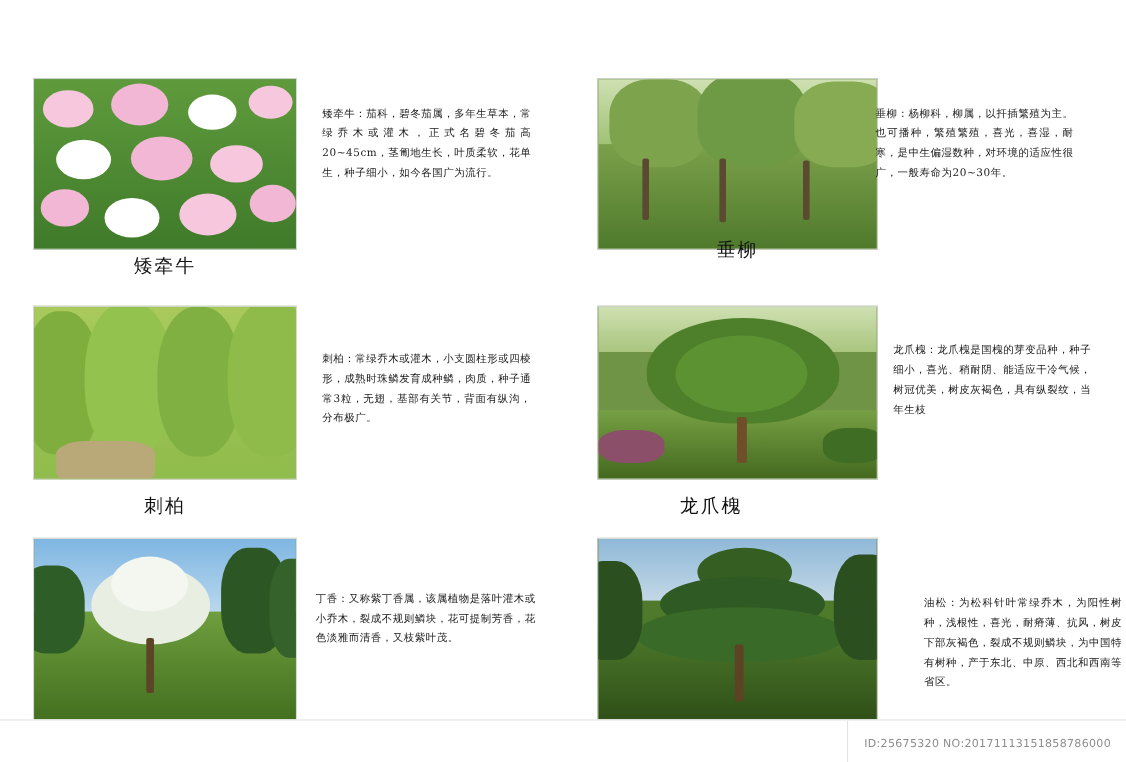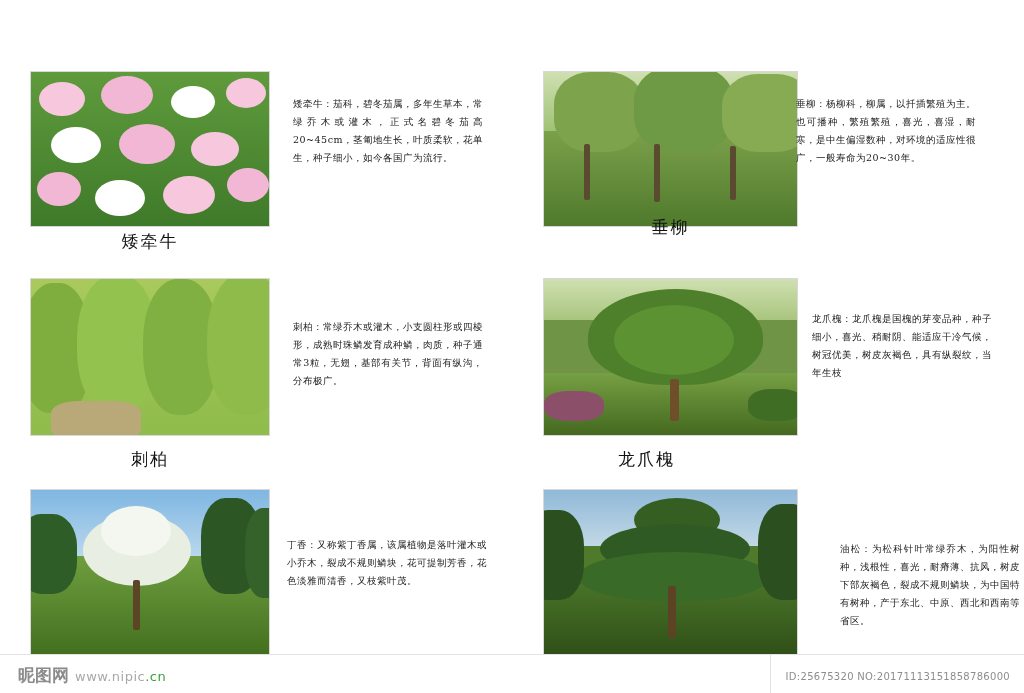--- a/index.html
+++ b/index.html
@@ -214,20 +214,16 @@
       <div class="blob" style="left:124px; top:96px; width:8px; height:52px; background:#5c4324; border-radius:2px;"></div>
       <div class="blob" style="left:-20px; top:20px; width:60px; height:90px; background:#2b4f1e; border-radius:40%;"></div>
       <div class="blob" style="left:214px; top:14px; width:58px; height:96px; background:#2b4f1e; border-radius:40%;"></div>
     </div>
     <div class="caption" style="left:543px; top:660px; width:255px;">油松</div>
     <div class="desc" style="left:840px; top:540px; width:180px;">油松：为松科针叶常绿乔木，为阳性树种，浅根性，喜光，耐瘠薄、抗风，树皮下部灰褐色，裂成不规则鳞块，为中国特有树种，产于东北、中原、西北和西南等省区。</div>
   </div>
 
   <div class="footer">
     <div class="divider-v"></div>
-    <div class="watermark">
-      <span class="wm-logo">昵图网</span>
-      <span class="wm-url"><span>www.nipic</span><span class="cn">.cn</span></span>
-    </div>
     <div class="idcode">ID:25675320 NO:20171113151858786000</div>
   </div>
 
 </div>
 
 </body></html>

